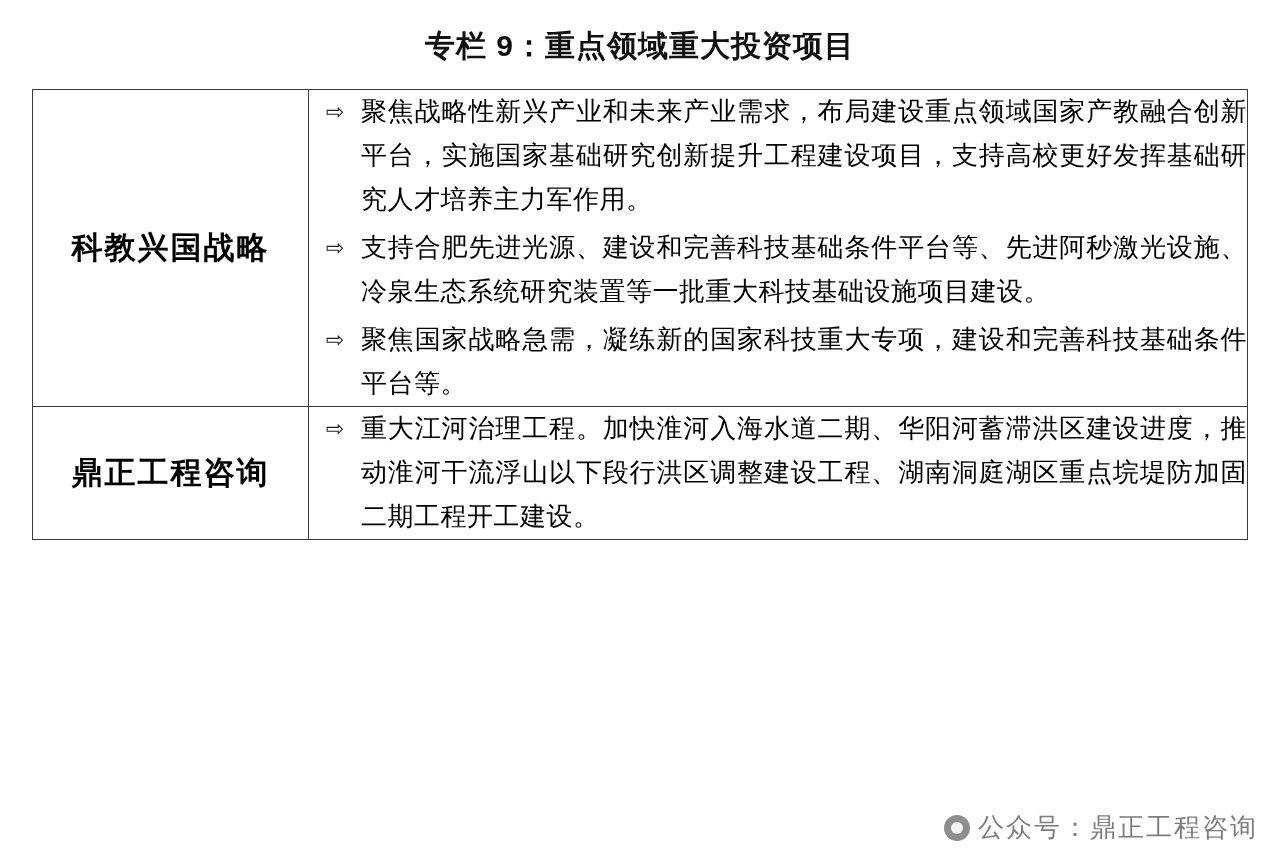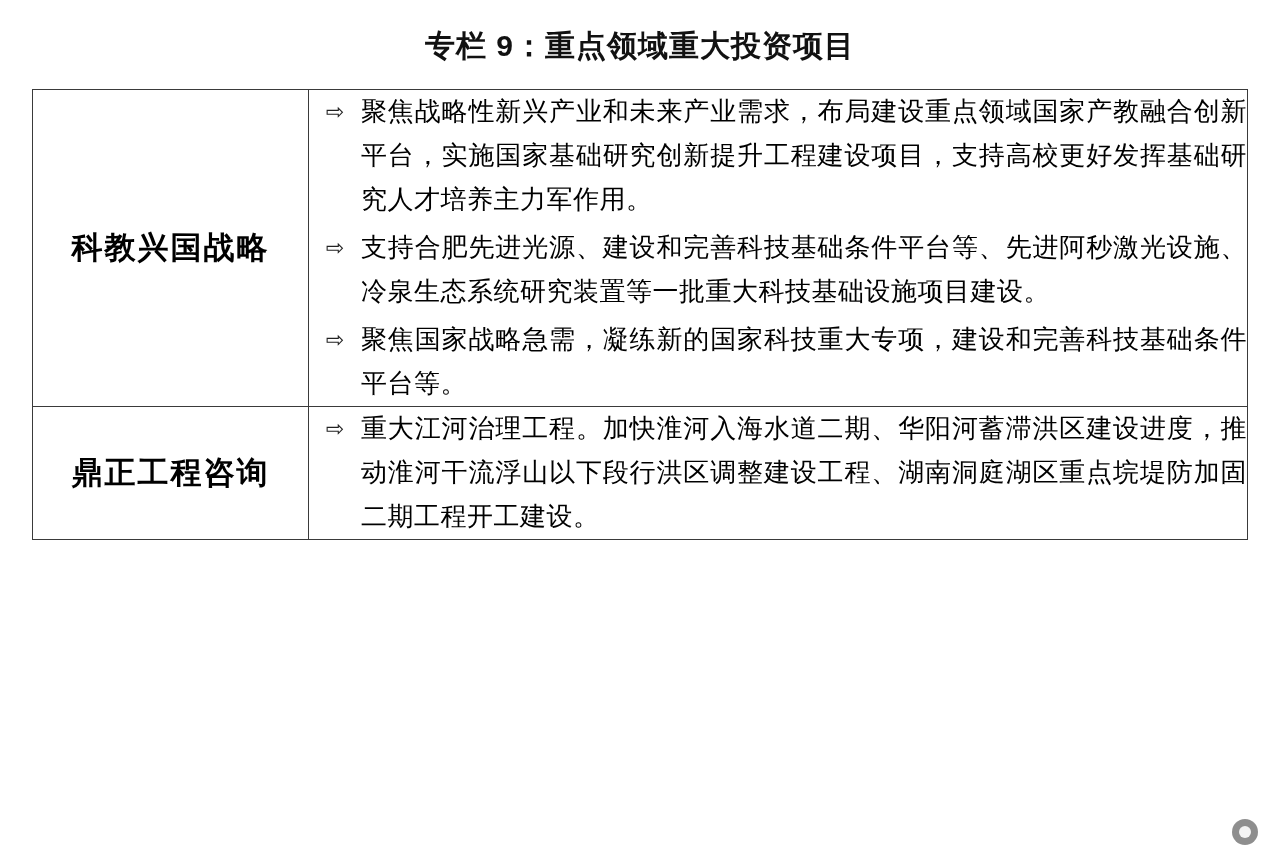--- a/index.html
+++ b/index.html
@@ -157,15 +157,16 @@
               <span class="item-text">重大江河治理工程。加快淮河入海水道二期、华阳河蓄滞洪区建设进度，推动淮河干流浮山以下段行洪区调整建设工程、湖南洞庭湖区重点垸堤防加固二期工程开工建设。</span>
             </li>
           </ul>
         </td>
       </tr>
     </tbody>
   </table>
 
   <div class="watermark">
     <span class="wm-logo"></span>
+    <span>公众号：鼎正工程咨询</span>
   </div>
 
 </div>
 
 </body></html>

